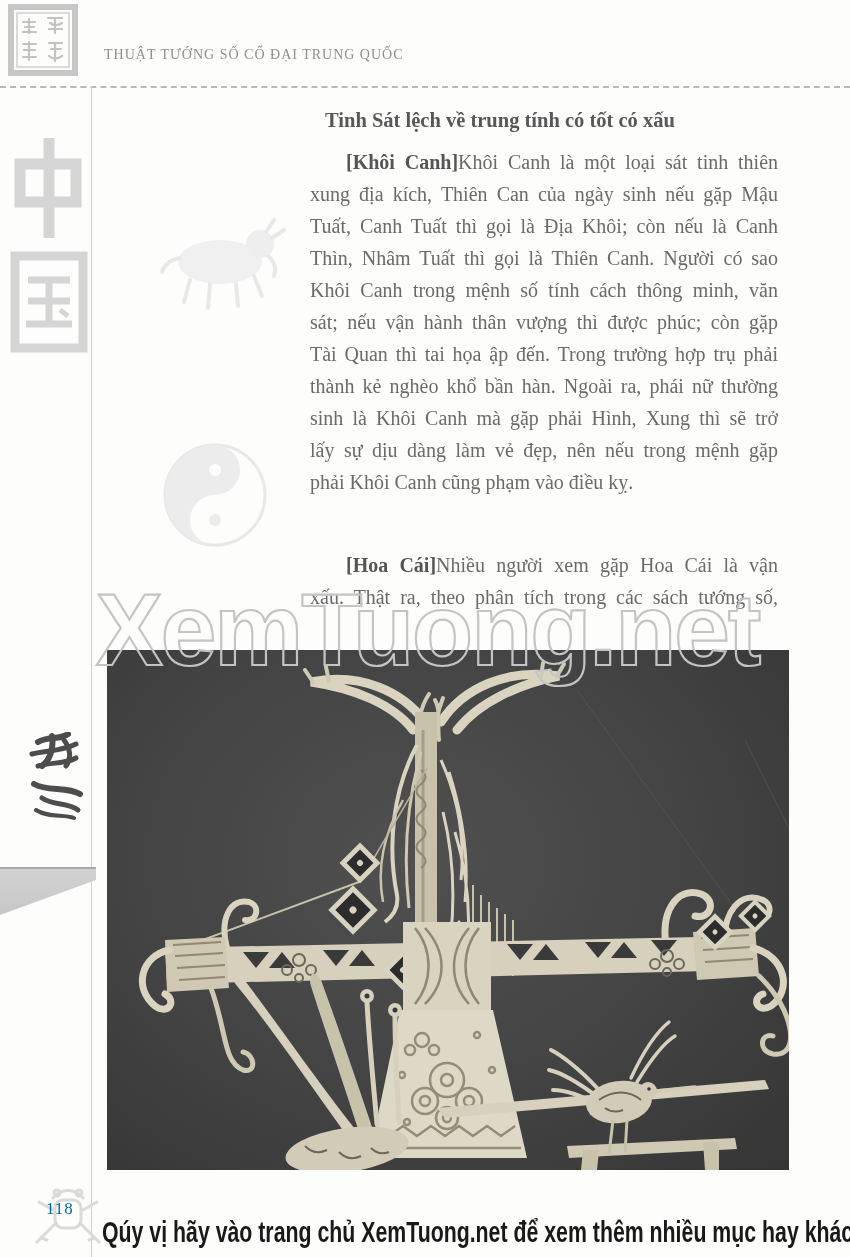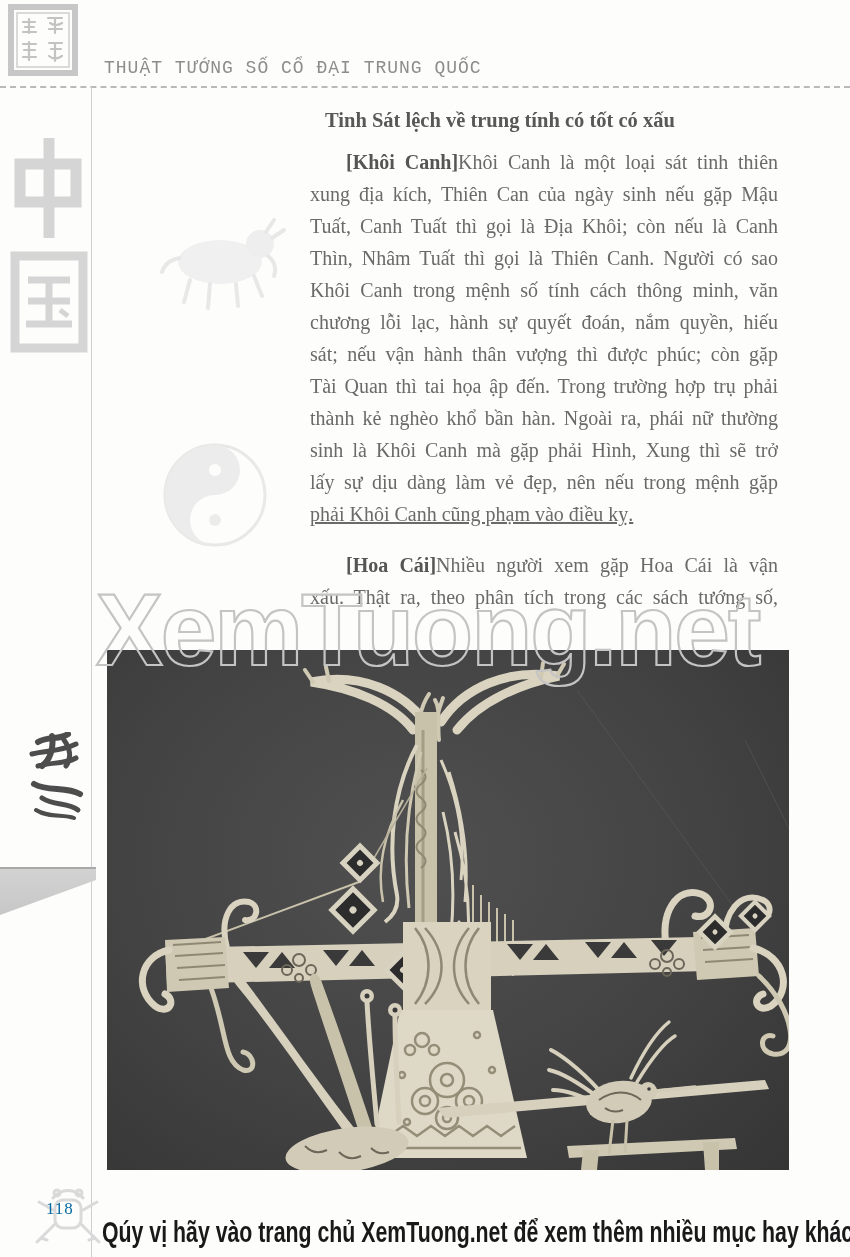--- a/index.html
+++ b/index.html
@@ -4,23 +4,23 @@
 <style>
   html,body{margin:0;padding:0;background:#e8e8e8;}
   .page{
     position:relative;width:850px;height:1257px;margin:0 auto;
     background:#fdfdfc;overflow:hidden;
     font-family:"Liberation Serif","DejaVu Serif",serif;
   }
   
   .seal{position:absolute;left:8px;top:4px;width:70px;height:72px;}
   .running-header{
-    position:absolute;left:104px;top:58px;
-    font-family:Liberation Mono, monospace;
-    font-size:18px;letter-spacing:1px;color:#8d8d8d;white-space:nowrap;
+    position:absolute;left:104px;top:47px;
+    font-family:Liberation Serif, serif;
+    font-size:14px;letter-spacing:1px;color:#8d8d8d;white-space:nowrap;
   }
   .dashed-rule{position:absolute;left:0;top:86px;width:850px;height:0;border-top:2px dashed #b9b9b9;}
   .v-rule{position:absolute;left:91px;top:87px;width:1px;height:1170px;background:#cfcfcf;}
   
   .zhong{position:absolute;left:12px;top:138px;width:74px;height:100px;}
   .guo{position:absolute;left:10px;top:250px;width:78px;height:104px;}
   .qilin{position:absolute;left:148px;top:200px;width:150px;height:125px;}
   .yinyang{position:absolute;left:158px;top:438px;width:115px;height:115px;}
   .calli{position:absolute;left:24px;top:732px;width:64px;height:88px;}
   .bookmark-line{position:absolute;left:0;top:867px;width:96px;height:2px;background:#a8a8a8;}
@@ -35,21 +35,21 @@
     font-size:20.5px;line-height:26px;font-weight:600;color:#585858;
   }
   .para{position:absolute;left:310px;width:468px;color:#6a6a6a;font-size:20px;}
   .p1{top:146px;}
   .p2{top:549px;}
   .bodyline{
     height:32px;line-height:32px;overflow:hidden;
     text-align:justify;text-align-last:justify;
   }
   .bodyline.first{padding-left:36px;}
-  .bodyline.last{text-align-last:left;text-decoration:underline;}
+  .bodyline.last{text-align-last:left;}
   .bodyline:empty{display:none;}
   .lead{font-weight:bold;color:#555;}
   
   .watermark{
     position:absolute;left:96px;top:572px;z-index:6;white-space:nowrap;
     font-family:"Liberation Sans","DejaVu Sans",sans-serif;
     font-size:102px;font-weight:700;letter-spacing:-2px;
     color:transparent;-webkit-text-stroke:2.2px #c4c4c4;
     transform:scaleX(0.98);transform-origin:left center;
   }
@@ -150,21 +150,20 @@
 
   <h2 class="heading">Tinh Sát lệch về trung tính có tốt có xấu</h2>
 
   <div class="para p1">
     <div class="bodyline first"><span class="lead">[Khôi Canh]</span><span>Khôi Canh là một loại sát tinh thiên</span></div>
     <div>
         <div class="bodyline">xung địa kích, Thiên Can của ngày sinh nếu gặp Mậu</div>
         <div class="bodyline">Tuất, Canh Tuất thì gọi là Địa Khôi; còn nếu là Canh</div>
         <div class="bodyline">Thìn, Nhâm Tuất thì gọi là Thiên Canh. Người có sao</div>
         <div class="bodyline">Khôi Canh trong mệnh số tính cách thông minh, văn</div>
-        <div class="bodyline">chương lỗi lạc, hành sự quyết đoán, nắm quyền, hiếu</div>
         <div class="bodyline">sát; nếu vận hành thân vượng thì được phúc; còn gặp</div>
         <div class="bodyline">Tài Quan thì tai họa ập đến. Trong trường hợp trụ phải</div>
         <div class="bodyline">thành kẻ nghèo khổ bần hàn. Ngoài ra, phái nữ thường</div>
         <div class="bodyline">sinh là Khôi Canh mà gặp phải Hình, Xung thì sẽ trở</div>
         <div class="bodyline">lấy sự dịu dàng làm vẻ đẹp, nên nếu trong mệnh gặp</div>
       </div>
     <div class="bodyline last">phải Khôi Canh cũng phạm vào điều kỵ.</div>
   </div>
 
   <div class="para p2">

